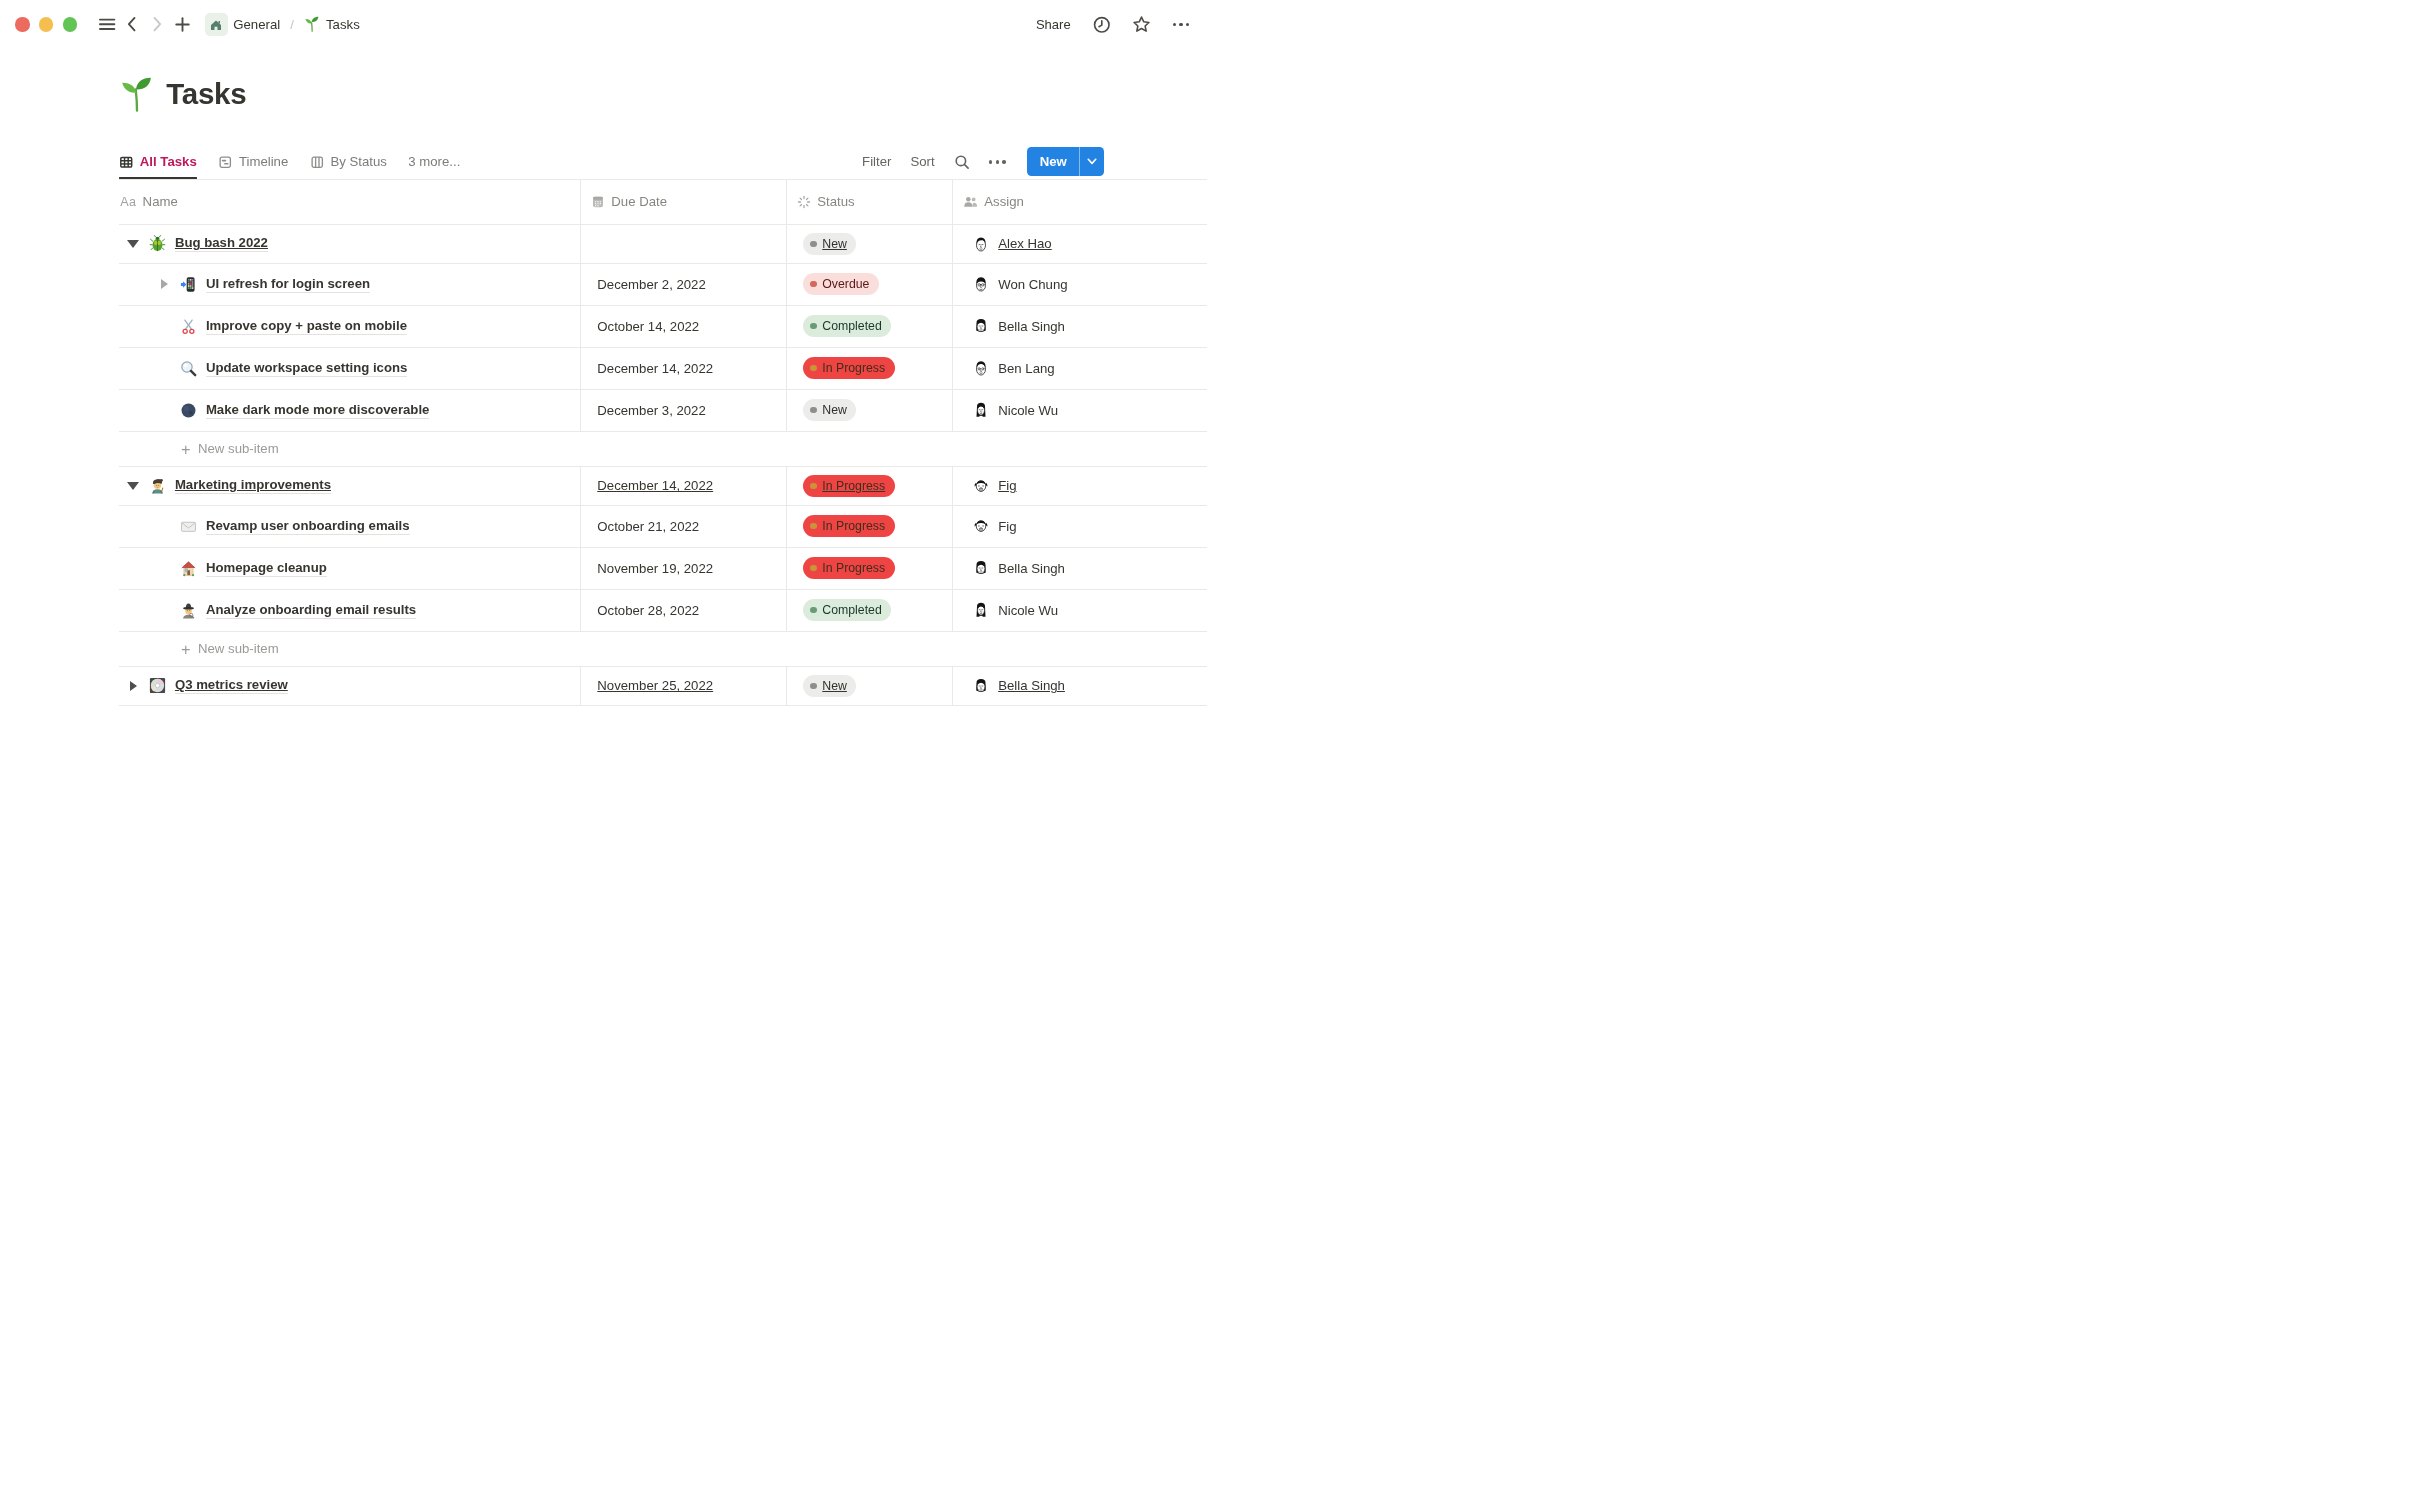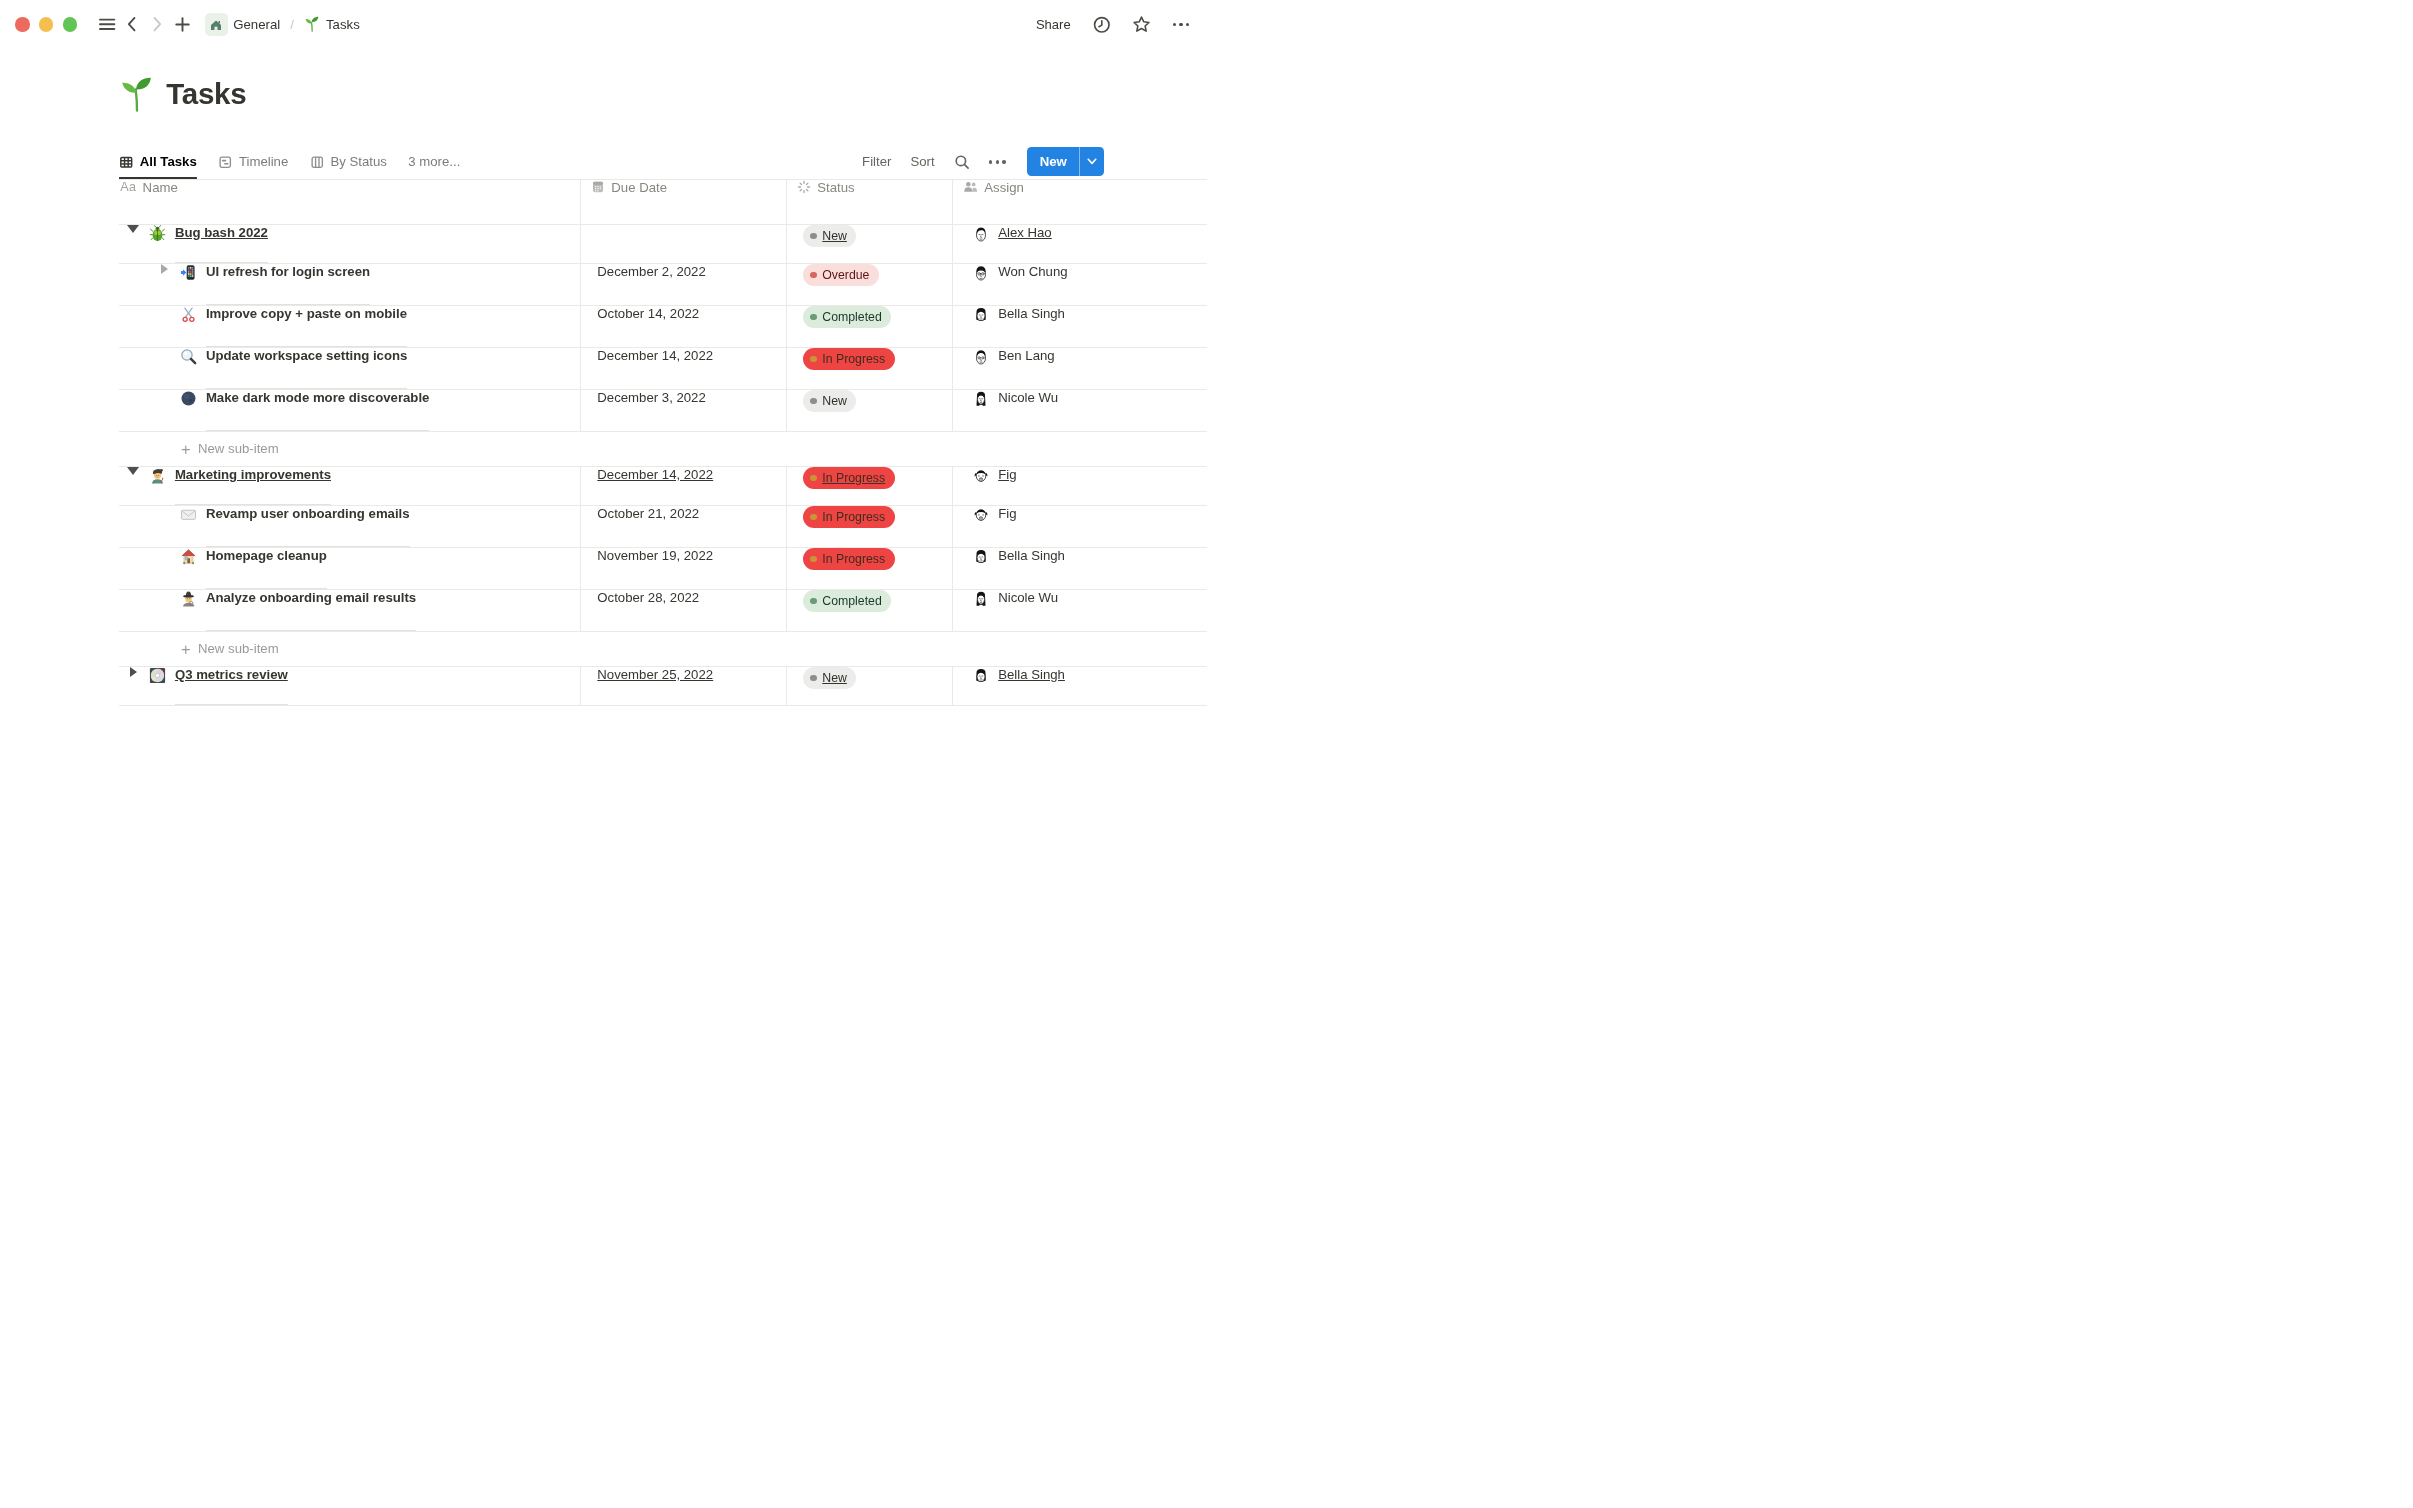--- a/index.html
+++ b/index.html
@@ -24,33 +24,33 @@
   
   .page { padding-left:119px; }
   .title-row { display:flex; align-items:center; gap:11.3px; margin-top:21.4px; height:48px; }
   .title { font-size:29.5px; font-weight:700; letter-spacing:-0.3px; }
 
   
   .views-row { margin-top:26.4px; display:flex; align-items:stretch; height:35px;
     border-bottom:0.6px solid #e9e9e7; padding-right:103px; }
   .tabs { display:flex; align-items:stretch; gap:21.4px; }
   .tab { display:flex; align-items:center; gap:6.3px; font-size:13.2px; font-weight:500; color:#7d7c78; position:relative; }
-  .tab.active { color:#000000; font-weight:700; }
+  .tab.active { color:#be185d; font-weight:700; }
   .tab.active::after { content:""; position:absolute; left:0; right:0; bottom:-0.6px; height:2.5px; background:#37352f; border-radius:0.6px; }
   .view-controls { margin-left:auto; display:flex; align-items:center; gap:19px; }
   .vc-label { font-size:13.2px; color:#66645f; font-weight:500; }
   .new-btn { display:flex; align-items:stretch; background:#2383e2; border-radius:4.4px; height:29px; overflow:hidden; margin-left:2.5px; }
   .new-btn .main { display:flex; align-items:center; padding:0 12.6px; color:#fff; font-size:13.2px; font-weight:600; }
   .new-btn .sep { width:0.6px; background:rgba(255,255,255,0.45); margin:0; }
   .new-btn .chev { display:flex; align-items:center; justify-content:center; width:24px; }
 
   
   .table { width:100%; }
   .trow { display:grid; grid-template-columns:462px 206px 166px auto; border-bottom:0.6px solid #e9e9e7; }
-  .trow > .cell { display:flex; height:100%; }
+  .trow > .cell { display:flex; align-items:center; height:100%; }
   .trow > .cell.bordered { border-right:0.6px solid #e9e9e7; }
   .thead { height:45px; color:#87867f; }
   .thead .cell { font-size:13.2px; gap:6.3px; padding-left:10px; }
   .thead .cell.first { padding-left:1.3px; }
   .aa { font-size:12.6px; color:#a3a2a0; font-weight:500; letter-spacing:0.3px; }
 
   .row-task { height:42px; }
   .row-task.parent { height:39px;text-decoration:underline; }
   .name-cell { padding-left:6.3px; }
   .toggle-slot { width:16.3px; display:flex; justify-content:center; margin-right:7.5px; flex:none; }

